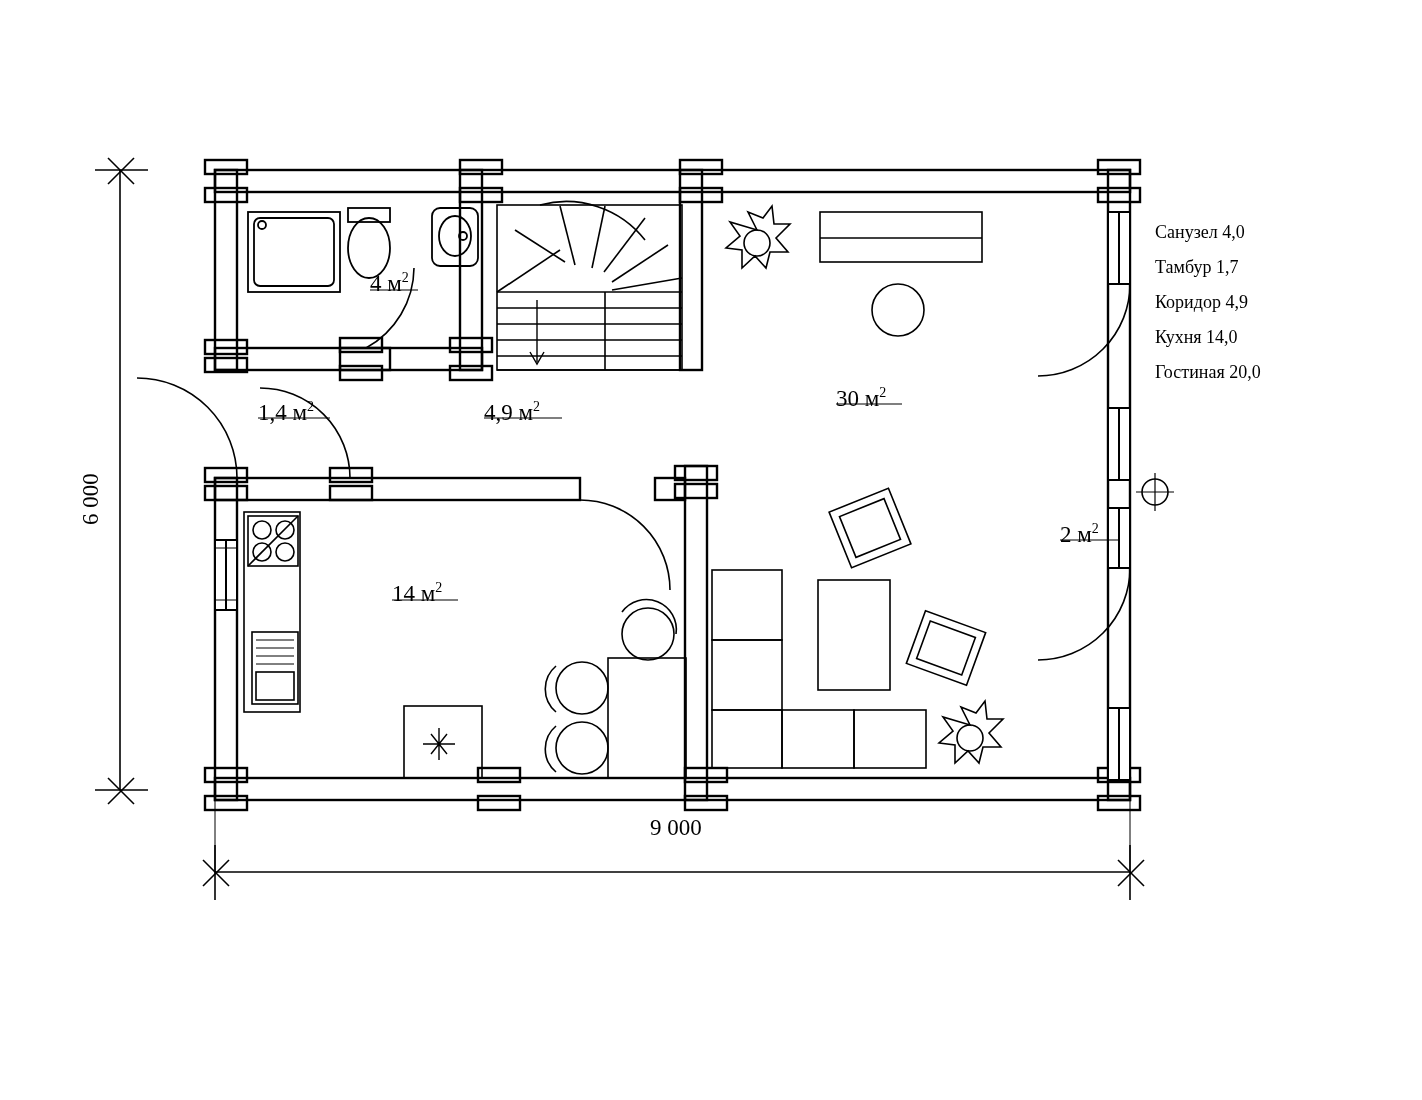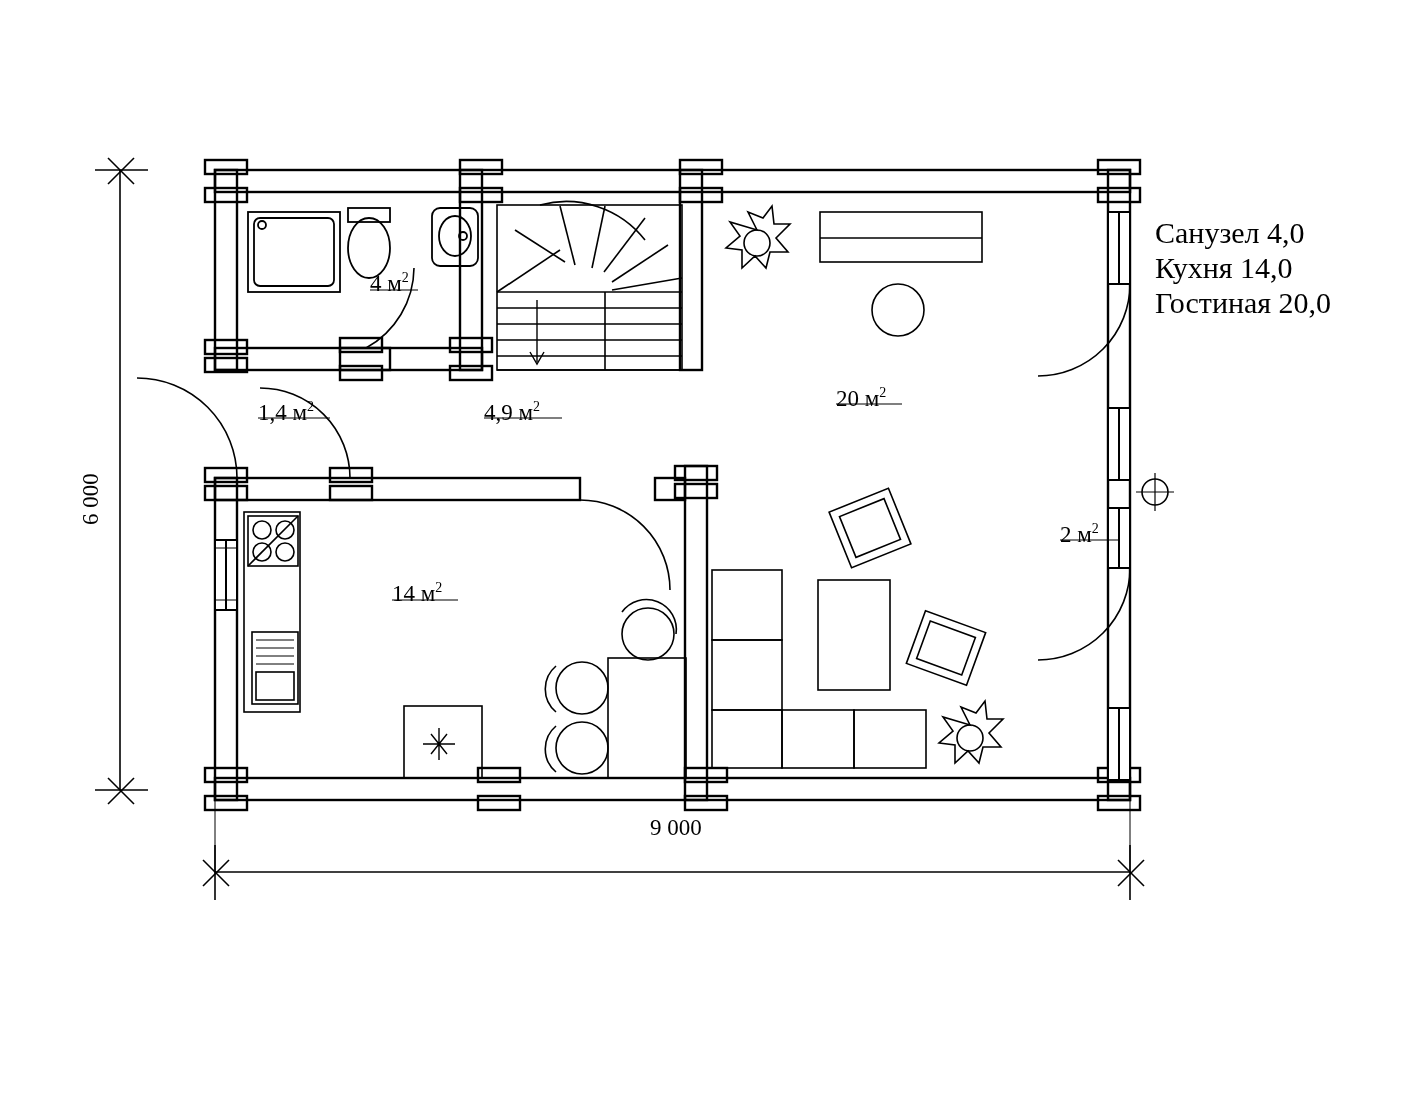--- a/index.html
+++ b/index.html
@@ -1,20 +1,20 @@
 <!DOCTYPE html>
 <html><head>
 <meta charset="utf-8">
 <style>
   html,body{margin:0;padding:0;background:#ffffff;}
   body{width:1422px;height:1100px;position:relative;overflow:hidden;
        font-family:"Liberation Serif",serif;color:#000;}
   #plan{position:absolute;left:0;top:0;width:1422px;height:1100px;}
   .legend{position:absolute;left:1155px;top:215px;width:250px;}
-  .legend div{font-size:30px;line-height:35px;white-space:nowrap;}
+  .legend div{font-size:18px;line-height:35px;white-space:nowrap;}
   .arealbl{position:absolute;font-size:23px;font-family:"Liberation Serif",serif;}
   .arealbl sup{font-size:14px;}
   .dimlbl{position:absolute;font-size:23px;}
   .vert{transform:rotate(-90deg);transform-origin:left top;}
 </style>
 </head>
 <body>
 
 <svg id="plan" viewBox="0 0 1422 1100">
   <g stroke="#000" fill="none" stroke-width="2.2">
@@ -259,24 +259,26 @@
       <line x1="392" y1="600" x2="458" y2="600"></line>
       <line x1="1060" y1="540" x2="1118" y2="540"></line>
     </g>
 
   </g>
 </svg>
 
 <div class="arealbl" style="left:370px;top:270px;"><span>4 м</span><sup>2</sup></div>
 <div class="arealbl" style="left:258px;top:399px;"><span>1,4 м</span><sup>2</sup></div>
 <div class="arealbl" style="left:484px;top:399px;"><span>4,9 м</span><sup>2</sup></div>
-<div class="arealbl" style="left:836px;top:385px;"><span>20 м</span><sup>2</sup></div>
+<div class="arealbl" style="left:836px;top:385px;"><span>30 м</span><sup>2</sup></div>
 <div class="arealbl" style="left:392px;top:580px;"><span>14 м</span><sup>2</sup></div>
 <div class="arealbl" style="left:1060px;top:521px;"><span>2 м</span><sup>2</sup></div>
 
 <div class="dimlbl" style="left:650px;top:815px;text-align:center;">9 000</div>
 <div class="dimlbl vert" style="left:78px;top:525px;">6 000</div>
 
 <div class="legend">
   <div>Санузел 4,0</div>
+  <div>Тамбур 1,7</div>
+  <div>Коридор 4,9</div>
   <div>Кухня 14,0</div>
   <div>Гостиная 20,0</div>
 </div>
 
 </body></html>

